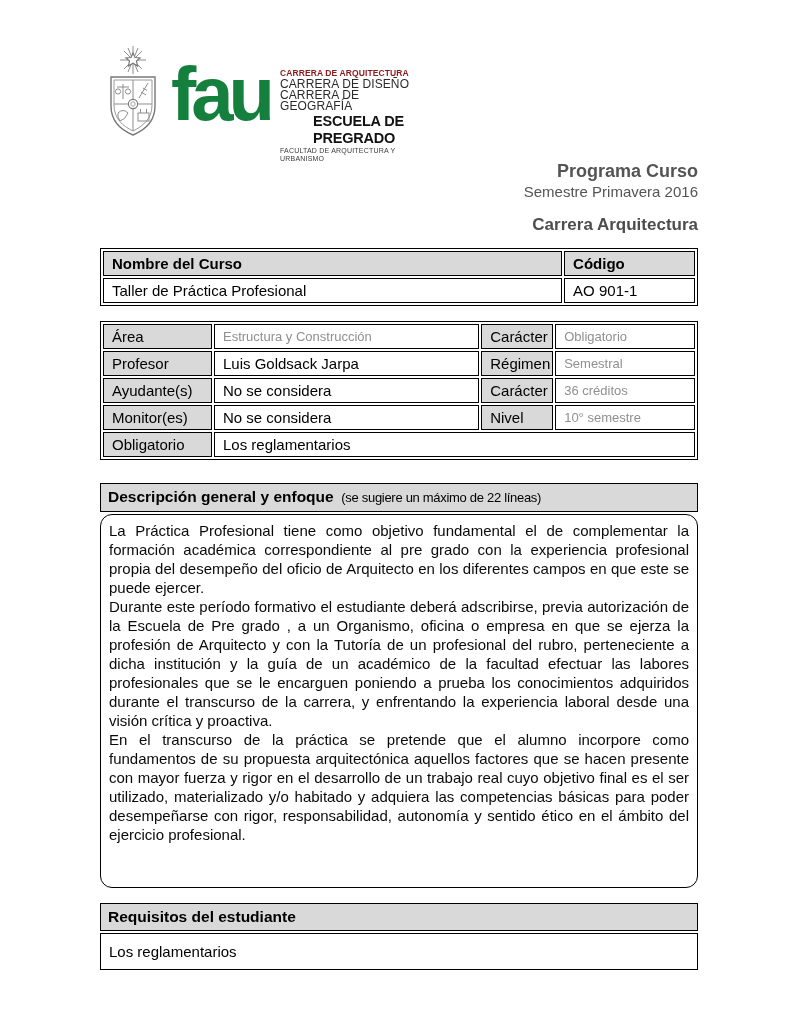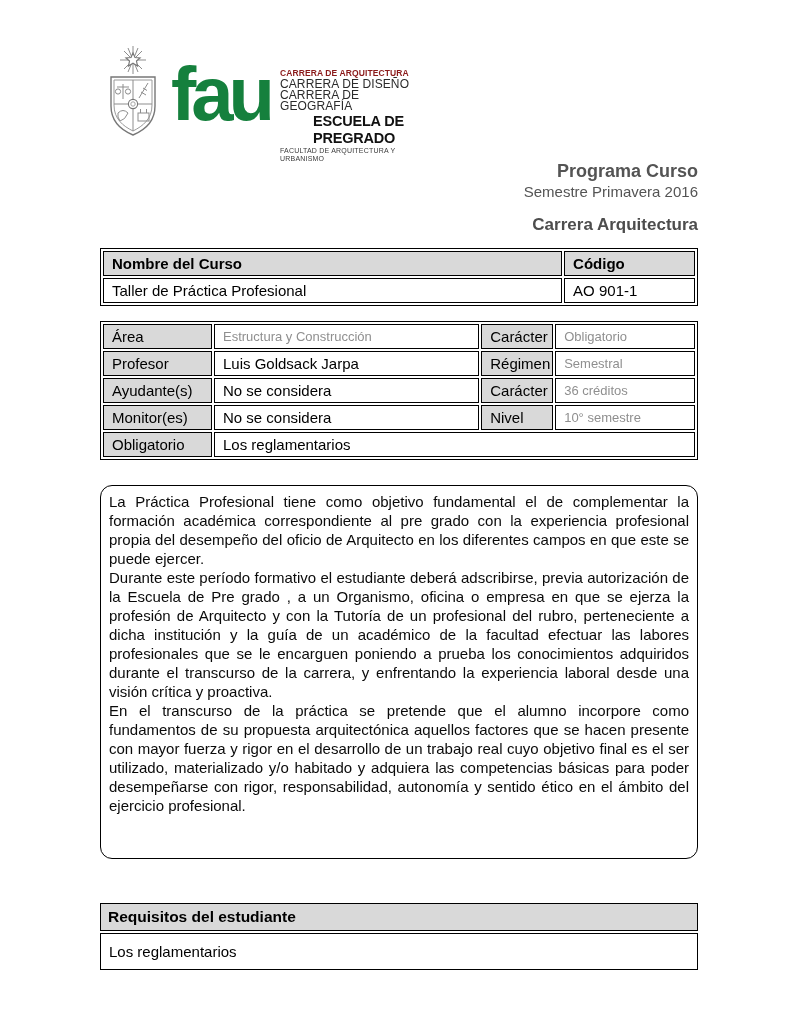--- a/index.html
+++ b/index.html
@@ -168,20 +168,24 @@
       <td class="muted">10° semestre</td>
     </tr>
     <tr>
       <td class="lbl">Obligatorio</td>
       <td colspan="3">Los reglamentarios</td>
     </tr>
   </tbody>
     </table>
 
   <div class="section desc-section">
+    <div class="section-header">
+      <span>Descripción general y enfoque</span>
+      <span class="section-note">&nbsp;<span>(se sugiere un máximo de 22 líneas)</span></span>
+    </div>
     <div class="section-body desc-body">
       <p>La Práctica Profesional tiene como objetivo fundamental  el de complementar la formación académica correspondiente al pre grado   con la experiencia profesional propia del desempeño del oficio de Arquitecto en los diferentes campos en que este se puede ejercer.</p>
       <p>Durante este período formativo el estudiante deberá adscribirse, previa autorización de la Escuela de Pre grado ,  a un Organismo, oficina o empresa en que se ejerza la profesión de Arquitecto y con la Tutoría de un profesional del rubro, perteneciente a dicha institución y la guía de un académico de la facultad efectuar las labores profesionales que se le encarguen  poniendo a prueba los conocimientos adquiridos durante el transcurso de la carrera, y enfrentando la experiencia laboral desde una visión crítica y proactiva.</p>
       <p>En el transcurso de la práctica se pretende  que el alumno incorpore como fundamentos de su propuesta arquitectónica aquellos factores que se hacen presente con mayor fuerza y rigor en el desarrollo de un trabajo real cuyo objetivo final es el ser utilizado,  materializado y/o habitado y adquiera las competencias básicas para poder desempeñarse con rigor, responsabilidad, autonomía  y sentido ético en el ámbito del ejercicio profesional.</p>
     </div>
   </div>
 
   <div class="section req-section">
     <div class="section-header">Requisitos del estudiante</div>
     <div class="section-body req-body">Los reglamentarios</div>

